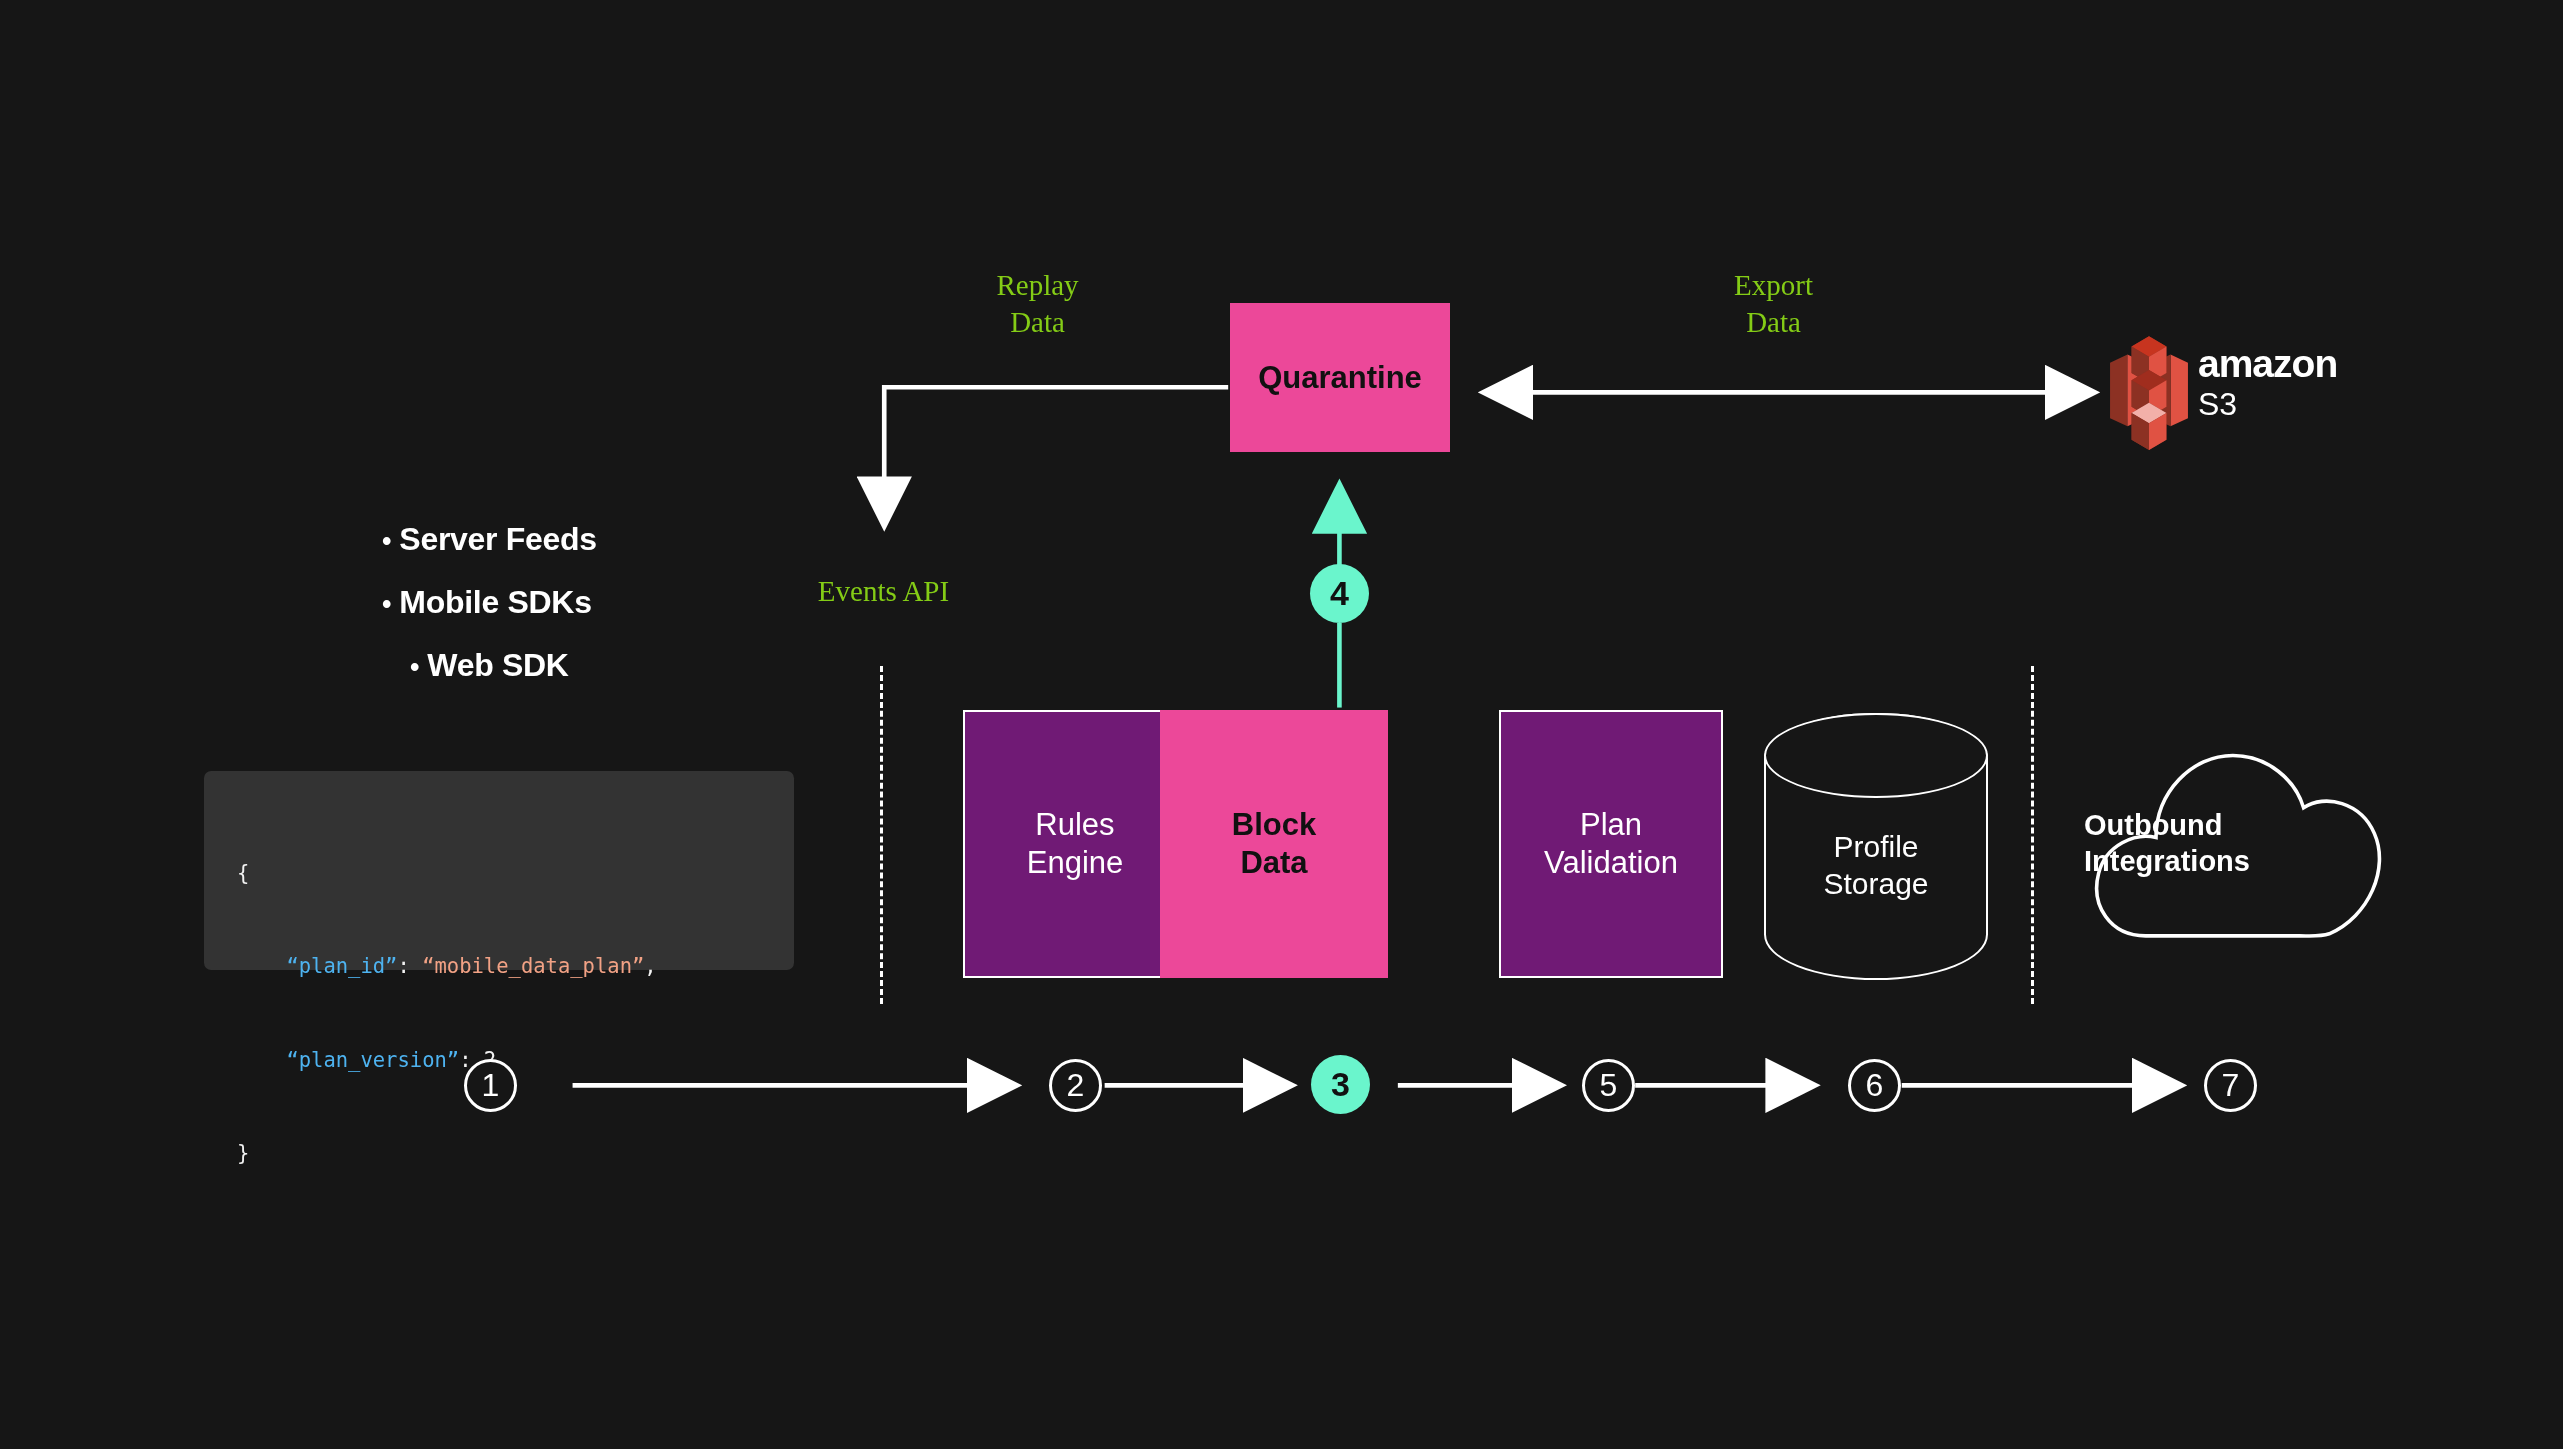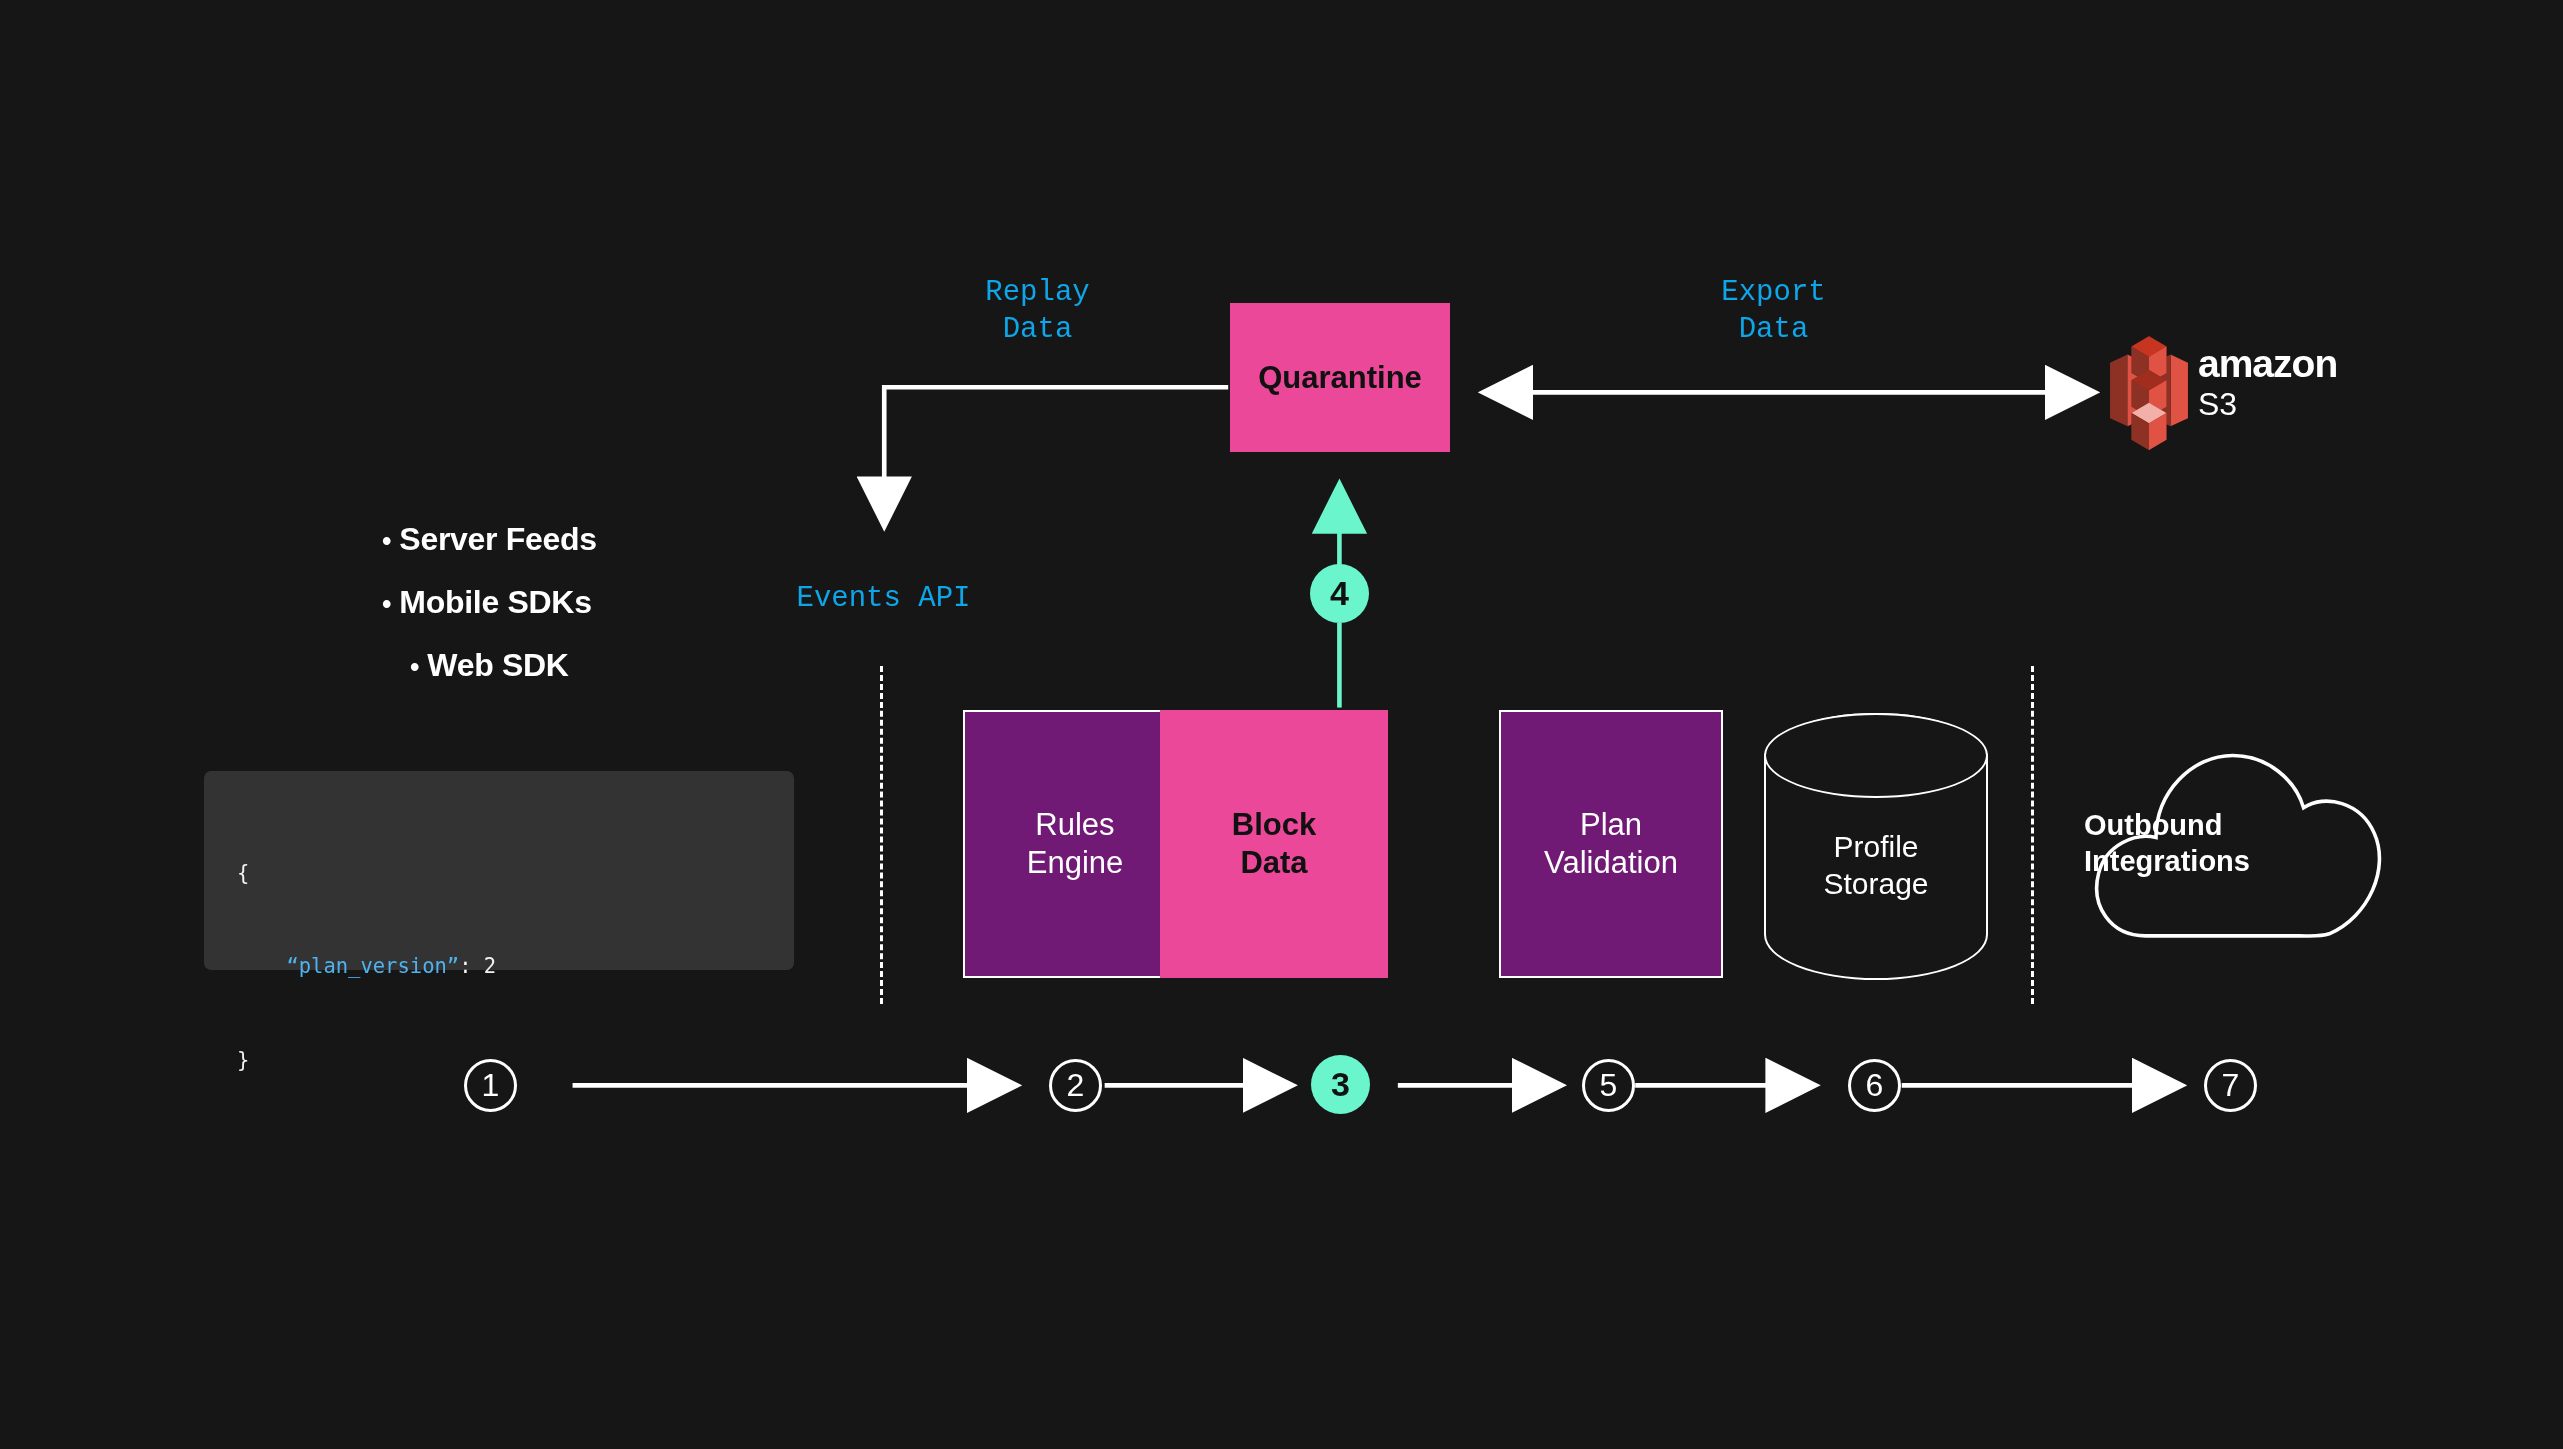--- a/index.html
+++ b/index.html
@@ -64,27 +64,26 @@
     white-space: pre;
   }
   .code-line { white-space: pre; }
   .tok-punct { color: #f2f2f2; }
   .tok-key    { color: #4eb3f0; }
   .tok-str    { color: #f2a285; }
   .tok-num    { color: #f2f2f2; }
 
   
   .mono-label {
-    font-family: Liberation Mono, monospace;
+    font-family: Liberation Serif, serif;
     font-size: 29px;
-    color: #0ea5e9;
+    color: #84cc16;
     line-height: 1.28;
     text-align: center;
     white-space: pre;
-    margin-top: 7px;
   }
 
   
   .node-box {
     box-sizing: border-box;
     display: flex;
     align-items: center;
     justify-content: center;
     text-align: center;
   }
@@ -280,20 +279,21 @@
       <span>Mobile SDKs</span>
     </div>
     <div class="bullet-row indent-3">
       <span class="bullet-dot">•</span>
       <span>Web SDK</span>
     </div>
   </div>
 
   <div class="abs" id="code-block">
     <div class="code-line"><span class="tok-punct">{</span></div>
+    <div class="code-line">    <span class="tok-key">“plan_id”</span><span class="tok-punct">: </span><span class="tok-str">“mobile_data_plan”</span><span class="tok-punct">,</span></div>
     <div class="code-line">    <span class="tok-key">“plan_version”</span><span class="tok-punct">: </span><span class="tok-num">2</span></div>
     <div class="code-line"><span class="tok-punct">}</span></div>
   </div>
 
   <div class="abs mono-label" style="left:930px; top:267px; width:215px;">Replay
 Data</div>
 
   <div class="abs mono-label" style="left:1666px; top:267px; width:215px;">Export
 Data</div>
 

